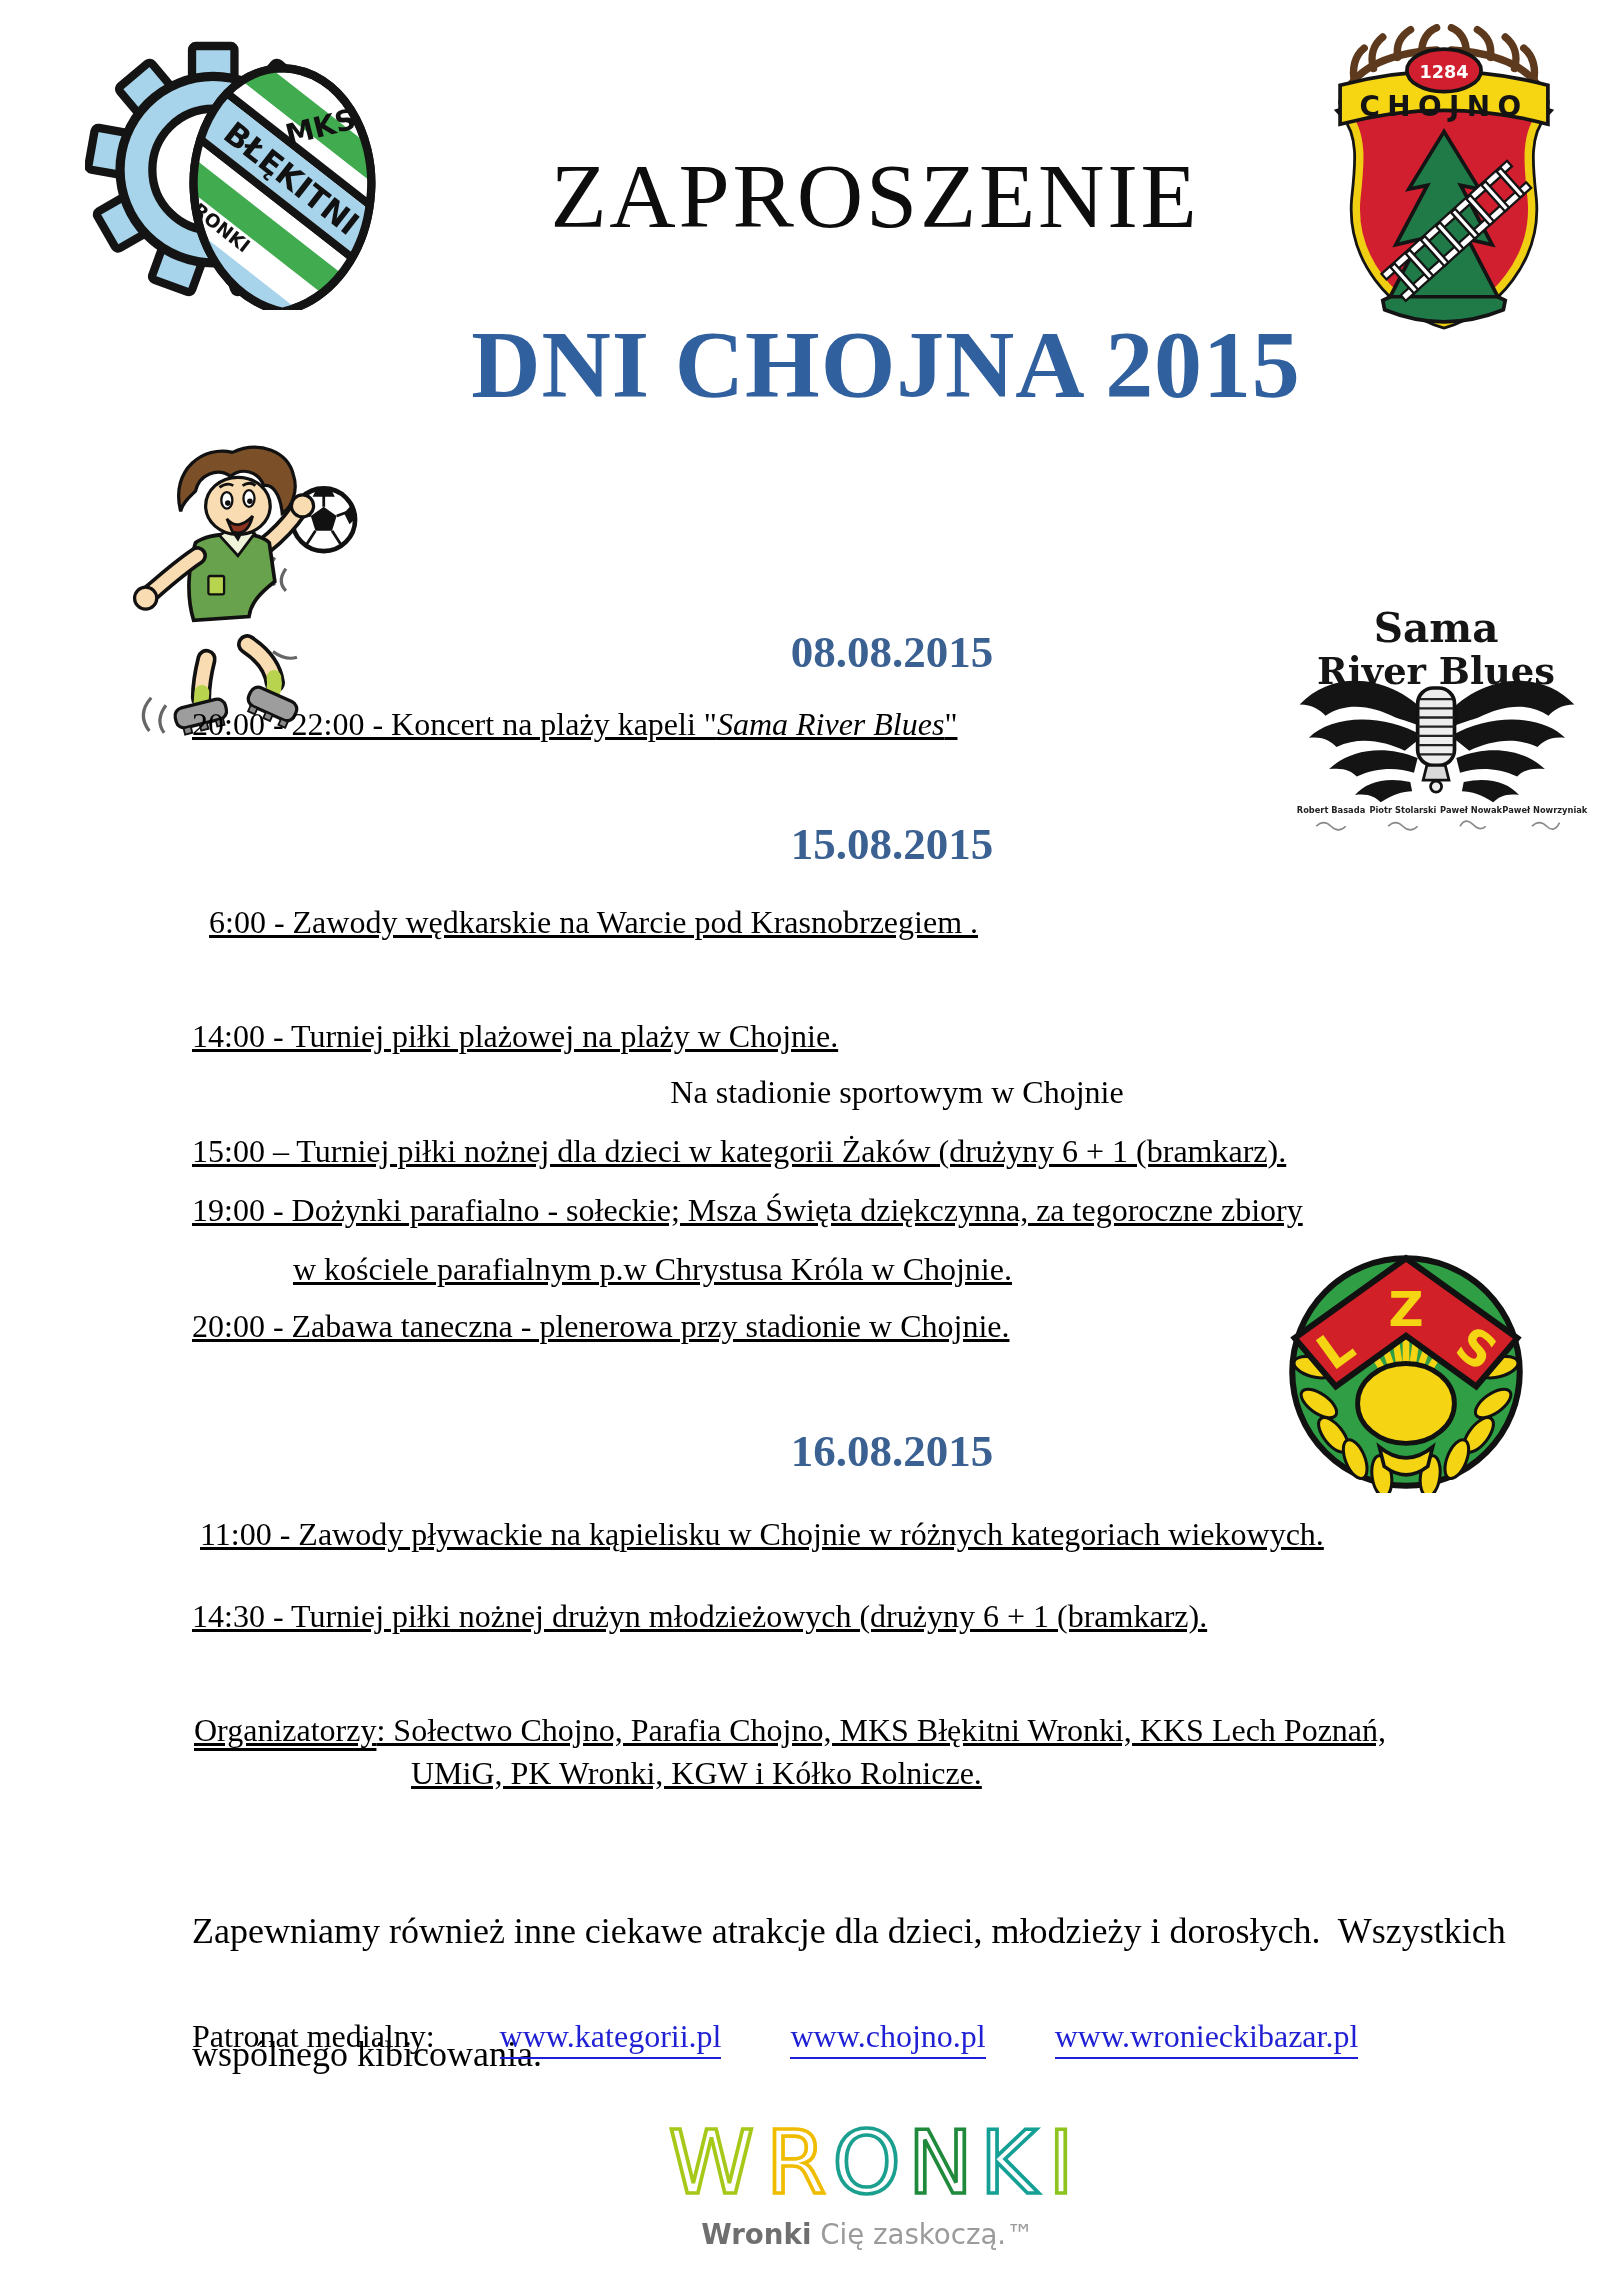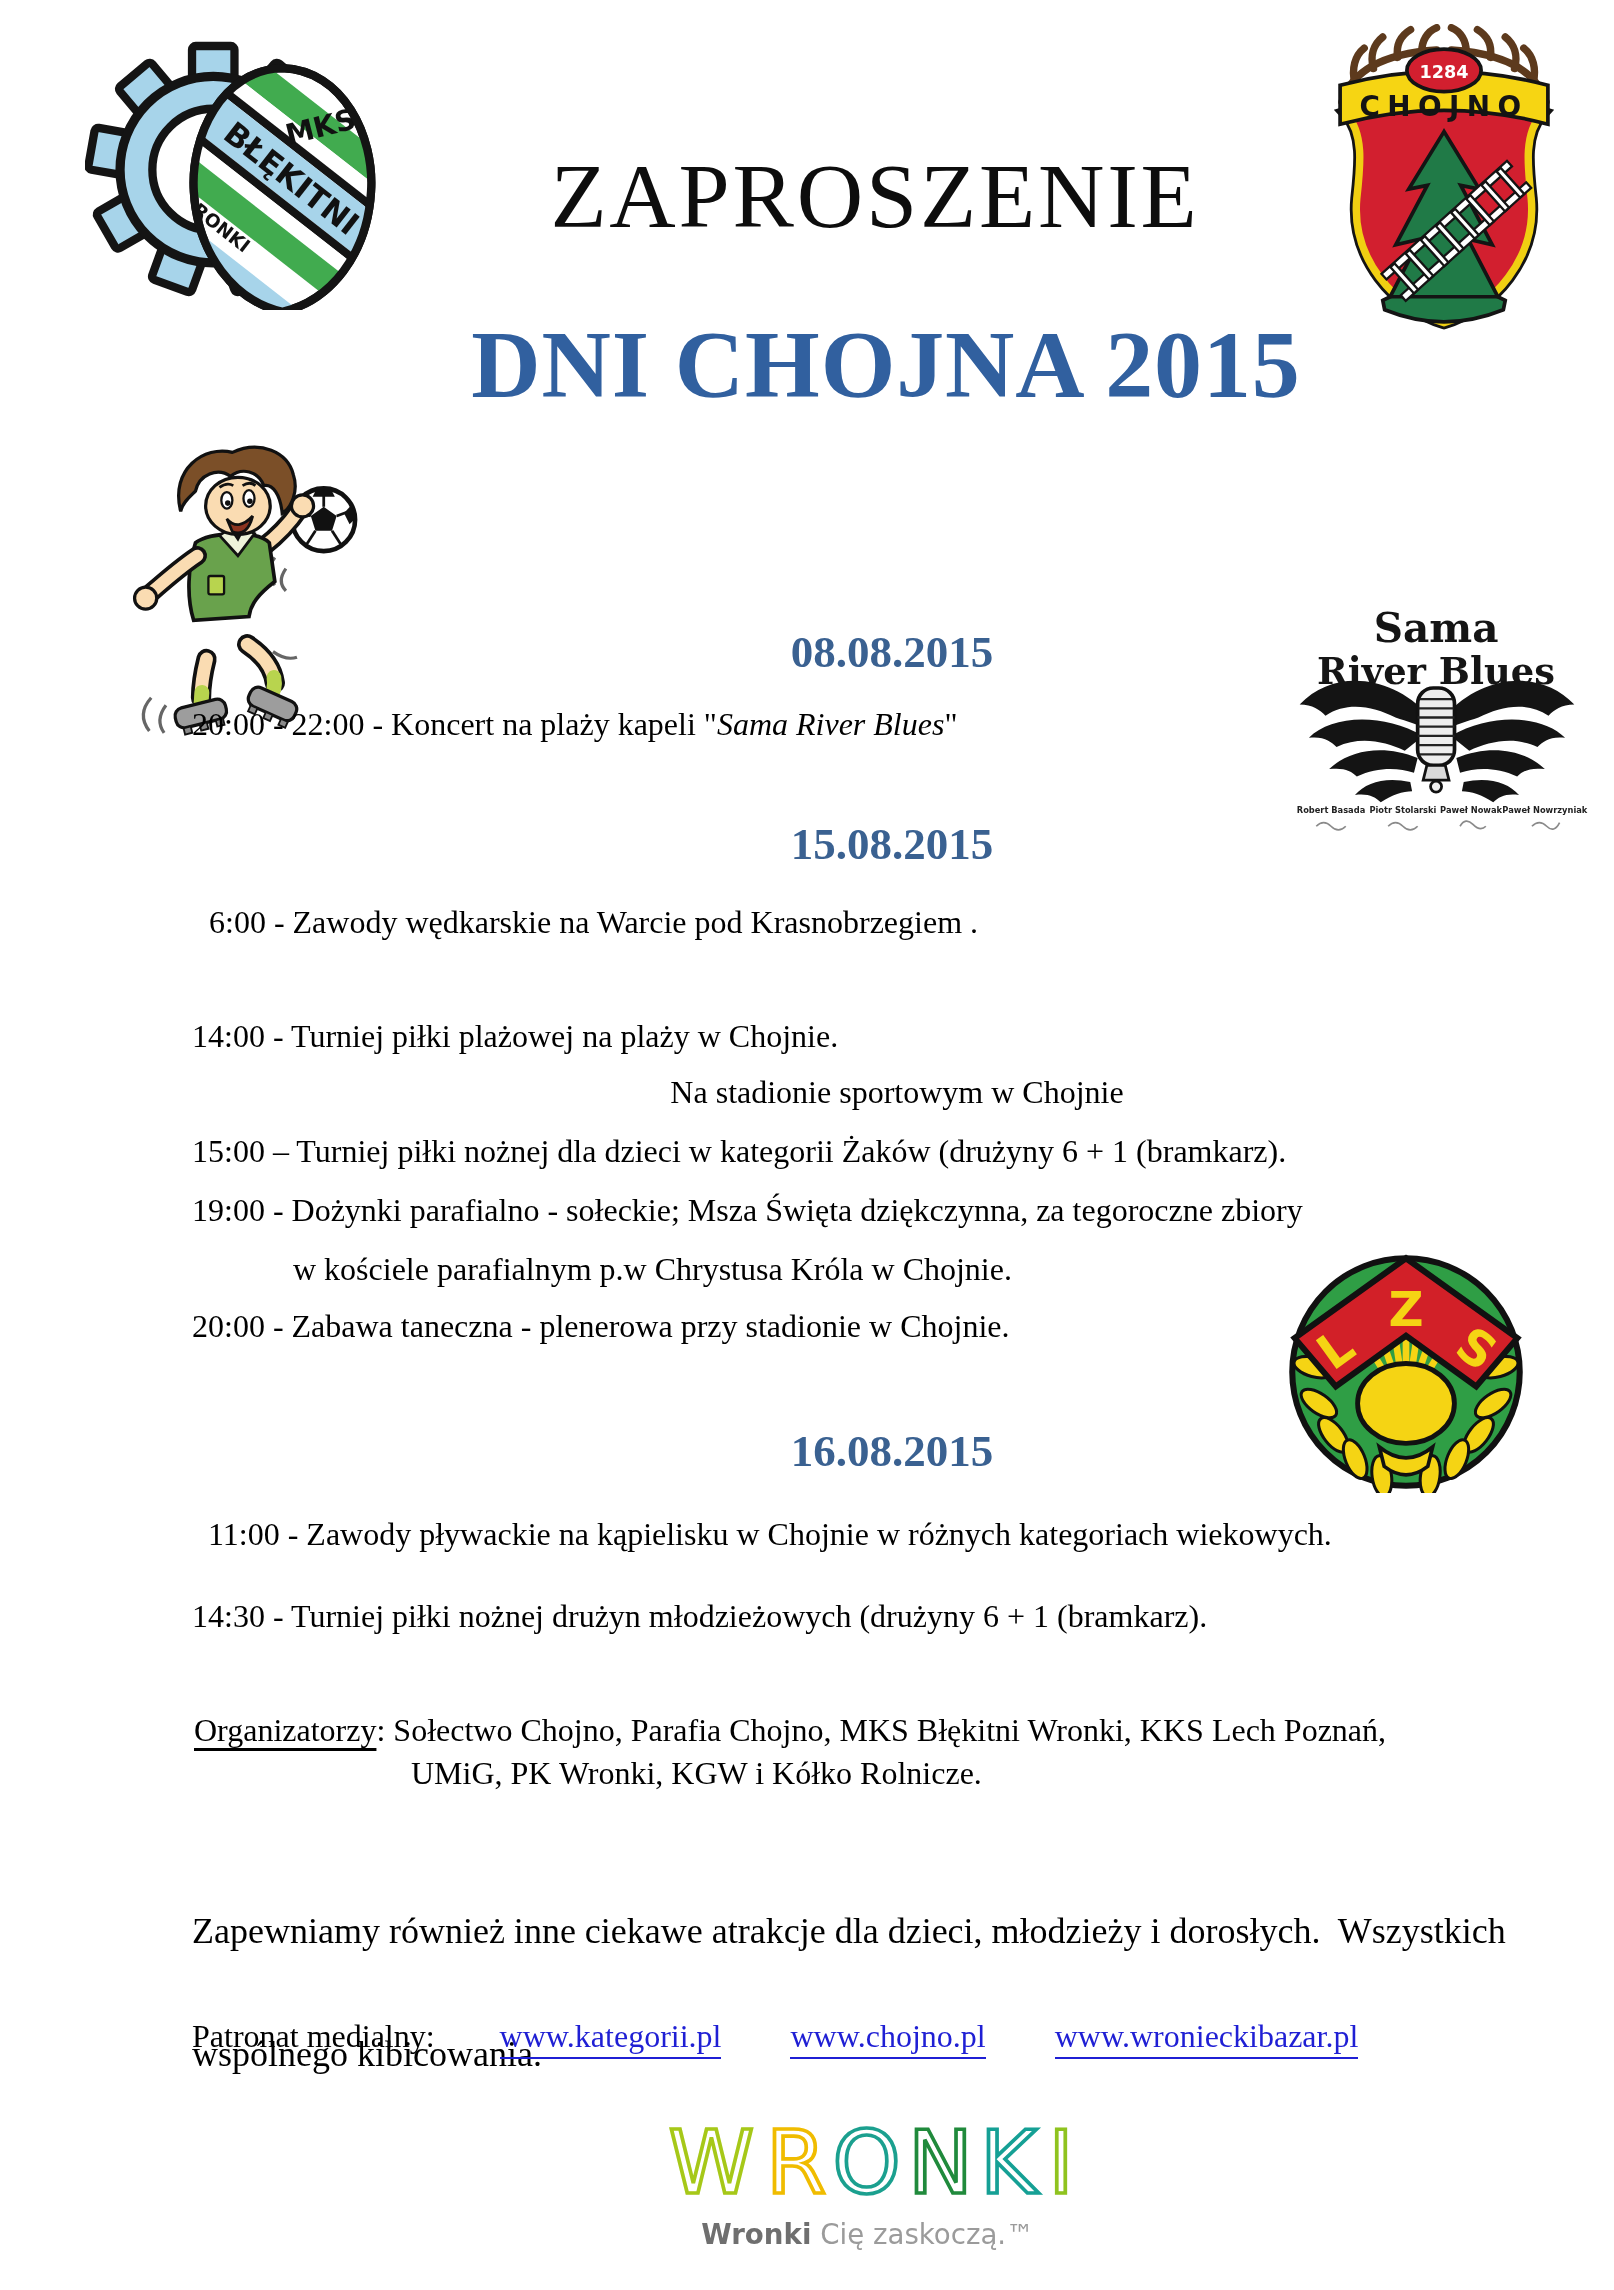--- a/index.html
+++ b/index.html
@@ -3,21 +3,21 @@
 <meta charset="utf-8">
 <style>
   html,body{margin:0;padding:0;background:#ffffff;}
   .page{position:relative;width:1614px;height:2291px;background:#ffffff;
         font-family:"Liberation Serif", serif;color:#000;overflow:hidden;}
   .abs{position:absolute;}
   .center-line{position:absolute;left:0;width:1614px;text-align:center;white-space:nowrap;}
   .invitation-title{font-size:92px;letter-spacing:2.8px;color:#0d0d0d;line-height:1;}
   .event-title{font-size:96px;font-weight:bold;letter-spacing:0.9px;color:#31609f;line-height:1;}
   .date-heading{font-size:45px;font-weight:bold;color:#3a6191;line-height:1.1;}
-  .body-line{position:absolute;font-size:32px;line-height:1.2;white-space:nowrap;color:#000;}
+  .body-line{position:absolute;font-size:32px;line-height:1.2;white-space:nowrap;color:#000;text-decoration:underline;}
   .venue-note{font-size:32px;}
   .closing-par{position:absolute;font-size:36px;line-height:41px;white-space:pre;}
   .closing-par div{height:41px;}
   .org-label{text-decoration:underline;text-decoration-thickness:2.8px;text-underline-offset:6.5px;}
   .patron-row{position:absolute;display:flex;align-items:baseline;font-size:32px;white-space:nowrap;gap:28px;}
   .patron-row a{color:#1f1fd4;text-decoration:none;border-bottom:2.8px solid #1f1fd4;
                 padding-bottom:1.8px;margin-left:41px;cursor:pointer;}
   .patron-row a:first-of-type{margin-left:37px;}
   svg text{font-family:"DejaVu Sans", sans-serif;}
   .serif-svg{font-family:"DejaVu Serif", serif;}
@@ -264,21 +264,21 @@
     <path d="M78,162 Q100,180 122,162 L118,178 Q100,192 82,178 Z" fill="#f5d414" stroke="#111" stroke-width="3"></path>
     <path d="M100,6 L192,72 L158,112 L100,70 L42,112 L8,72 Z" fill="#d22028" stroke="#111" stroke-width="5"></path>
     <g font-size="40" font-weight="bold" fill="#f5d414" text-anchor="middle">
       <text x="0" y="0" transform="translate(50,92) rotate(-36)">L</text>
       <text x="100" y="62">Z</text>
       <text x="0" y="0" transform="translate(150,92) rotate(36)">S</text>
     </g>
   </svg>
 
   <div class="center-line date-heading" style="top:1427px;padding-left:85px;">16.08.2015</div>
-  <div class="body-line" style="left:208px;top:1515px;">11:00 - Zawody pływackie na kąpielisku w Chojnie w różnych kategoriach wiekowych.</div>
+  <div class="body-line" style="left:200px;top:1515px;">11:00 - Zawody pływackie na kąpielisku w Chojnie w różnych kategoriach wiekowych.</div>
   <div class="body-line" style="left:192px;top:1597px;">14:30 - Turniej piłki nożnej drużyn młodzieżowych (drużyny 6 + 1 (bramkarz).</div>
 
   <div class="body-line" style="left:411px;top:1754px;">UMiG, PK Wronki, KGW i Kółko Rolnicze.</div>
   <div class="body-line" style="left:194px;top:1711px;">
     <span class="org-label">Organizatorzy</span><span>: Sołectwo Chojno, Parafia Chojno, MKS Błękitni Wronki, KKS Lech Poznań,</span>
   </div>
 
   <div class="closing-par" style="left:192px;top:1829px;">
     <div>Zapewniamy również inne ciekawe atrakcje dla dzieci, młodzieży i dorosłych.  Wszystkich</div>
     <div>wspólnego kibicowania.</div>

